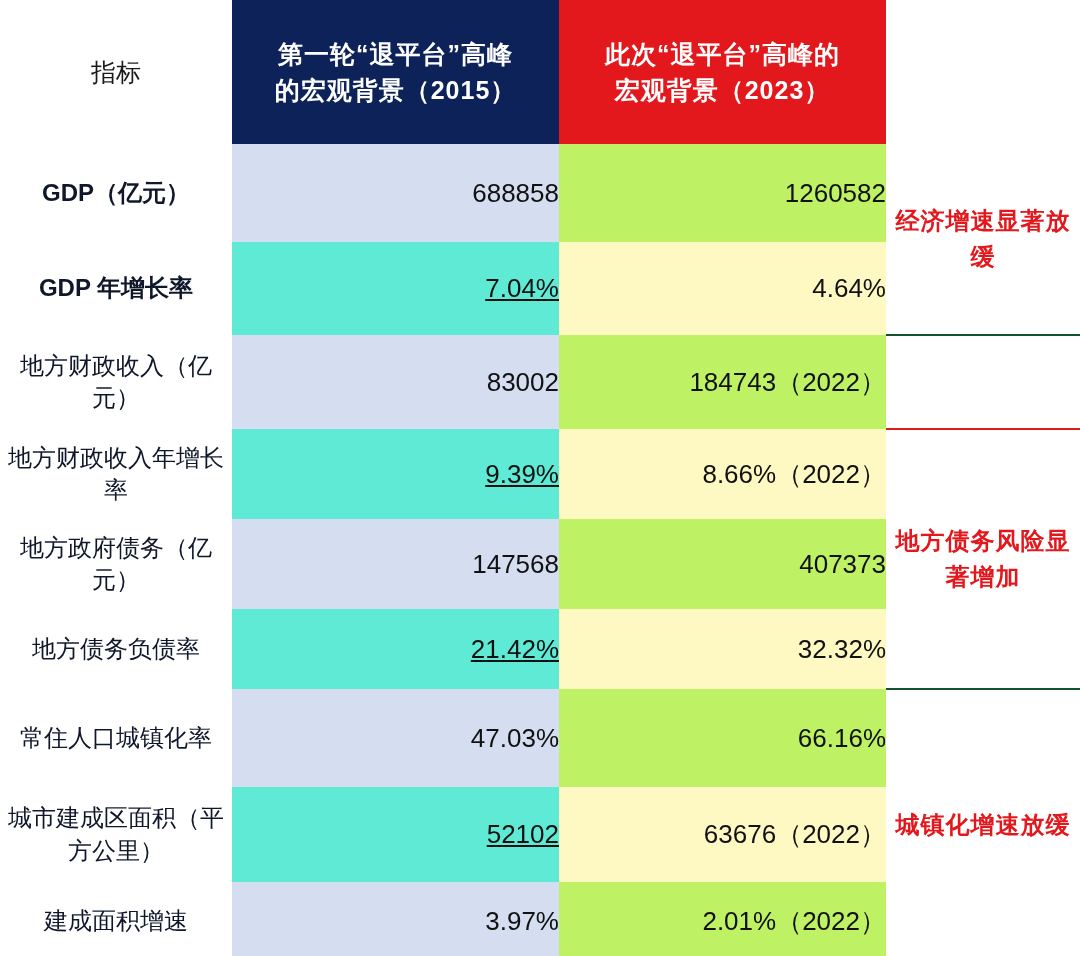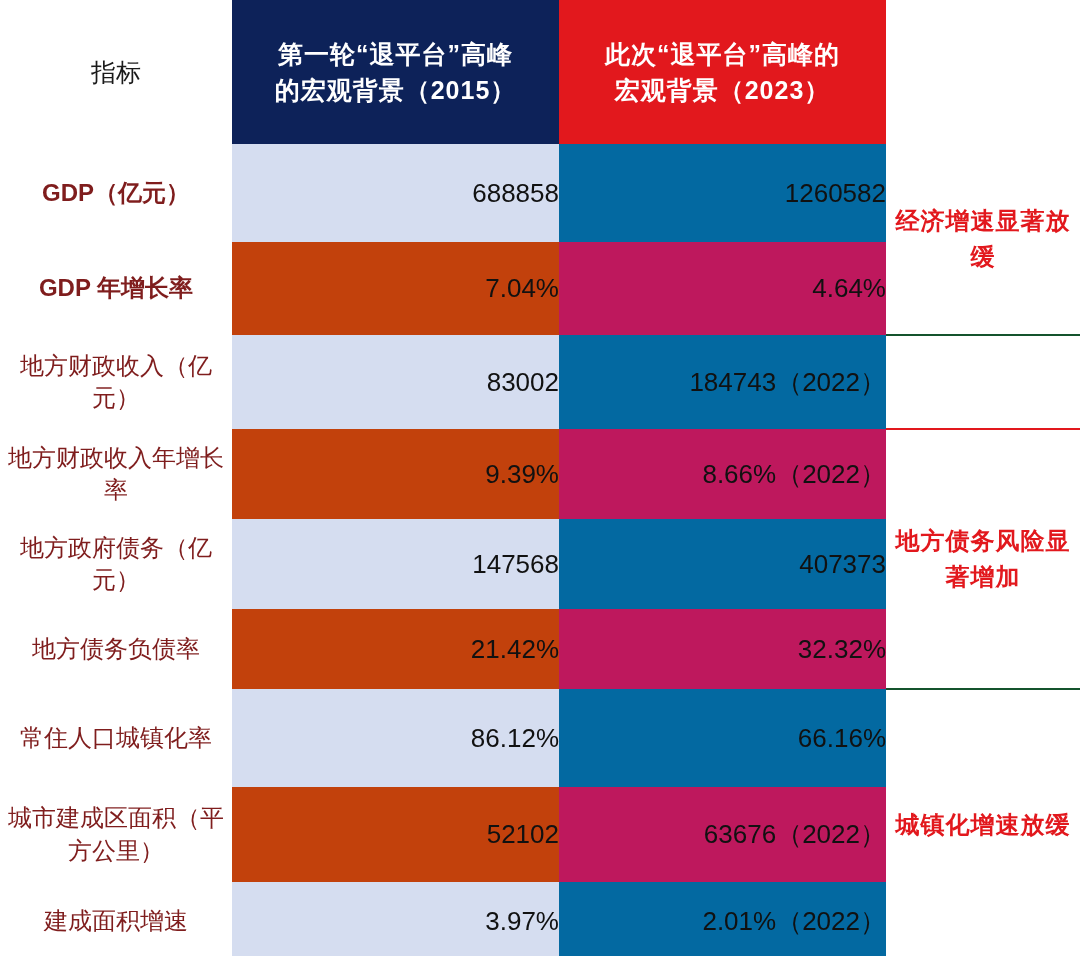--- a/index.html
+++ b/index.html
@@ -109,36 +109,36 @@
     text-align: center;
     font-size: 25px;
     color: #1a1a1a;
     background: #ffffff;
   }
 
   .rlabel {
     text-align: center;
     font-size: 24px;
     line-height: 1.35;
-    color: #7f1d1d;
+    color: #0f172a;
     background: #ffffff;
     font-weight: bold;
     padding: 0 6px;
   }
   .rlabel.thin { font-weight: normal; }
 
   .val {
     text-align: right;
     font-size: 26px;
     color: #111111;
   }
   .val.blue-a { background: #d5ddf0; }
-  .val.blue-b { background: #c2410c; }
-  .val.red-a { background: #0369a1; }
-  .val.red-b { background: #be185d; }
+  .val.blue-b { background: #5eead4; text-decoration: underline; }
+  .val.red-a { background: #bef264; }
+  .val.red-b { background: #fef9c3; }
 
   .note {
     text-align: center;
     color: #e2181d;
     font-size: 24px;
     font-weight: bold;
     line-height: 1.5;
     background: #ffffff;
     border-top: 2px solid #e2181d;
     border-bottom: 2px solid #14532d;
@@ -215,21 +215,21 @@
       </tr>
 
       <tr style="height:80px;padding-left:28px;">
         <td class="rlabel thin">地方债务负债率</td>
         <td class="val blue-b">21.42%</td>
         <td class="val red-b">32.32%</td>
       </tr>
 
       <tr style="height:98px;">
         <td class="rlabel thin">常住人口城镇化率</td>
-        <td class="val blue-a">86.12%</td>
+        <td class="val blue-a">47.03%</td>
         <td class="val red-a">66.16%</td>
         <td class="note nb-none" rowspan="3">城镇化增速放缓</td>
       </tr>
 
       <tr style="height:95px;">
         <td class="rlabel thin">城市建成区面积（平方公里）</td>
         <td class="val blue-b">52102</td>
         <td class="val red-b">63676（2022）</td>
       </tr>
 

